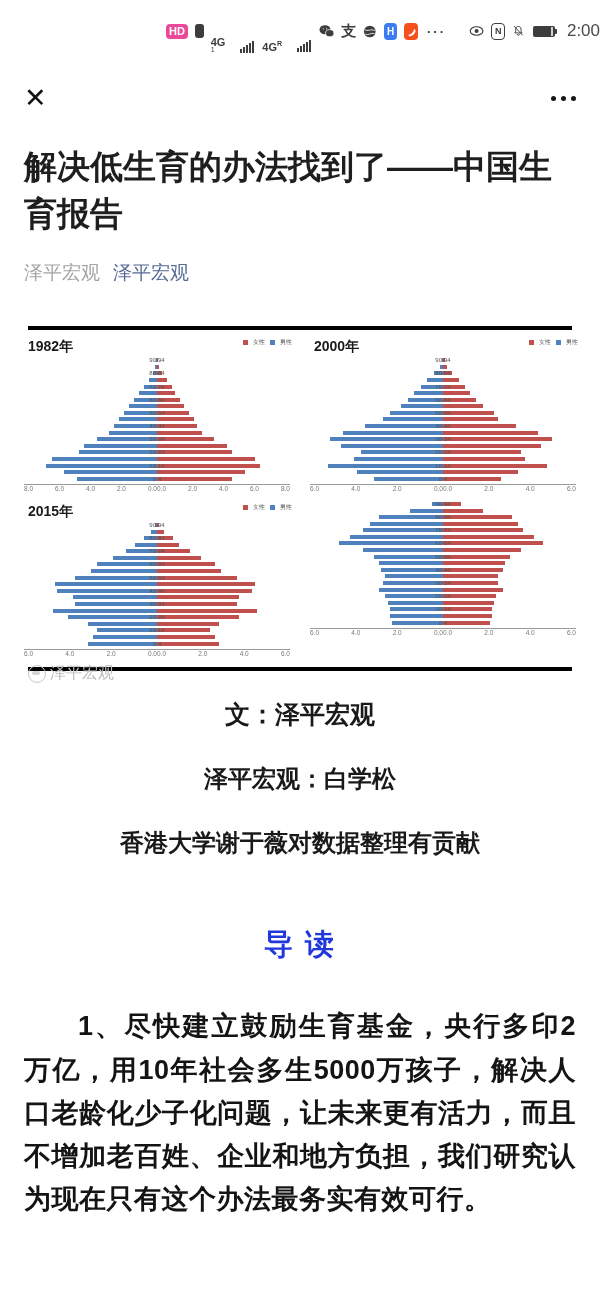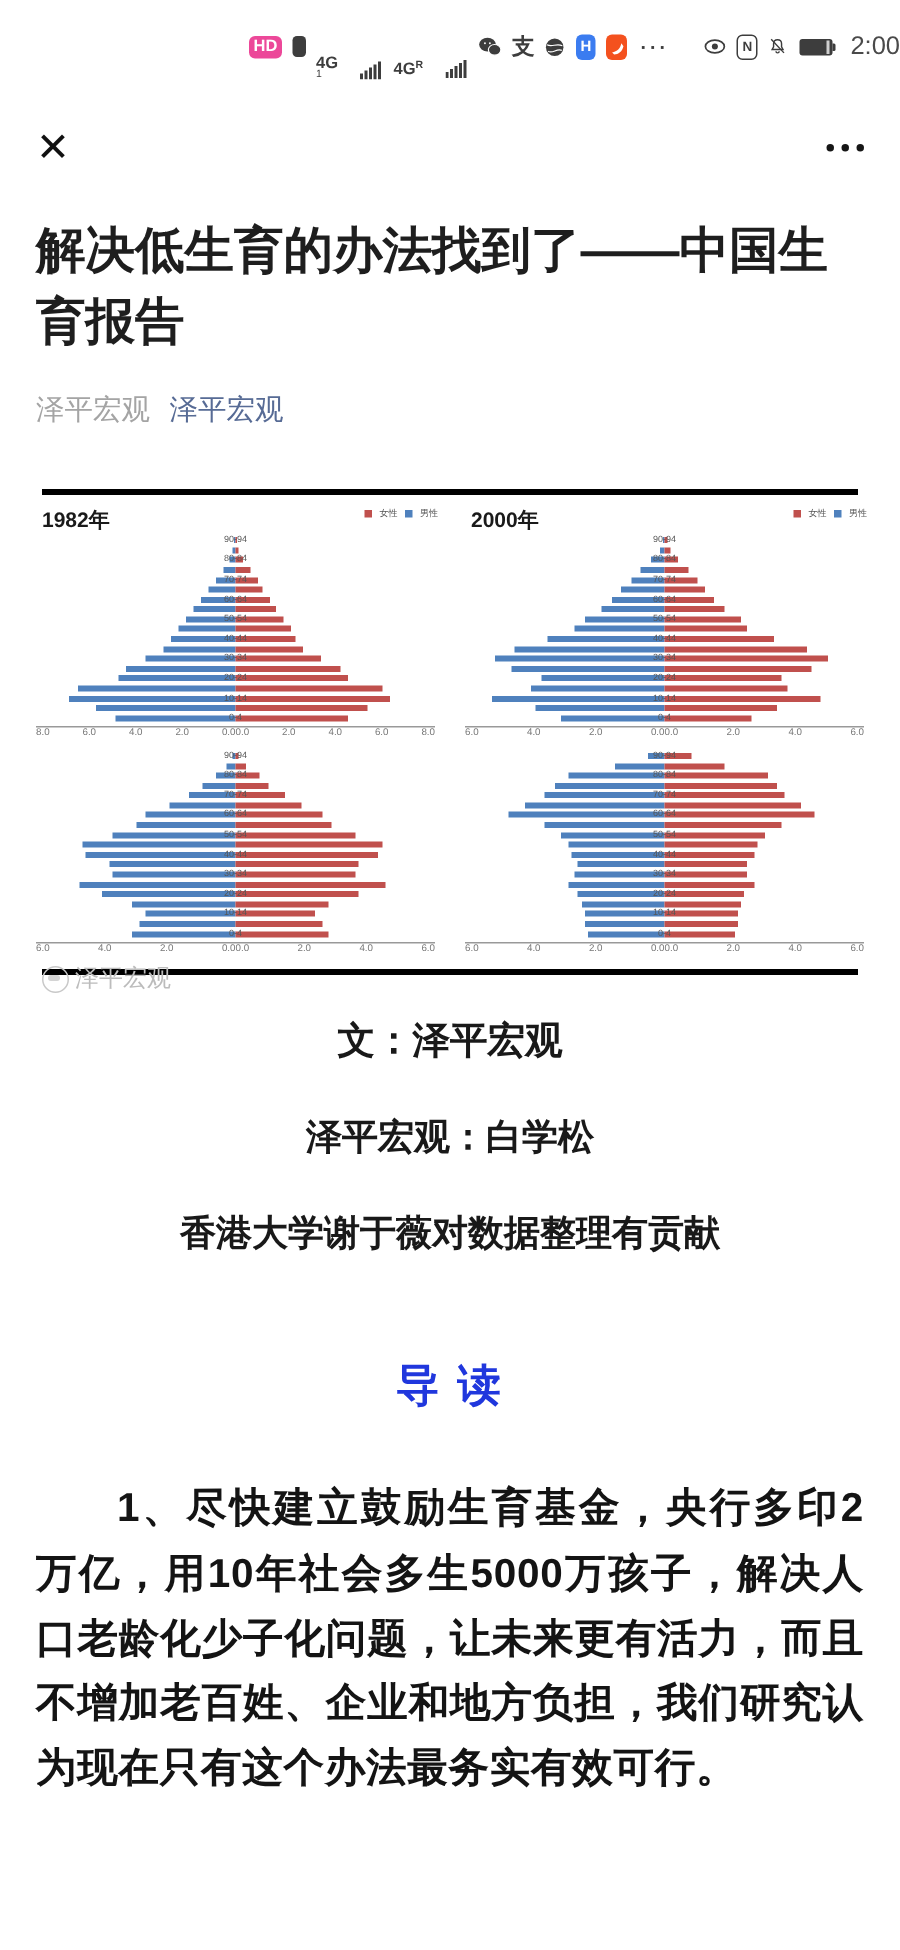--- a/index.html
+++ b/index.html
@@ -555,20 +555,29 @@
           </div>
           <div class="tickhalf">
             <span>0.0</span>
             <span>2.0</span>
             <span>4.0</span>
             <span>6.0</span>
           </div>
         </div>
     </div>
     <div class="pyr">
+      <div class="phead">
+        <span class="pyear">2015年</span>
+        <span class="plegend">
+          <i class="sq-f"></i>
+            <span>女性</span>
+          <i class="sq-m"></i>
+            <span>男性</span>
+        </span>
+      </div>
       <div class="prows">
           <div class="prow">
             <div class="phalf pl">
               <div class="pbar male" style="width: 1.33333%;"></div>
             </div>
             <div class="phalf pr">
               <div class="pbar female" style="width: 1.66667%;"></div>
             </div>
             <span class="agelab">90-94</span>
           </div>

